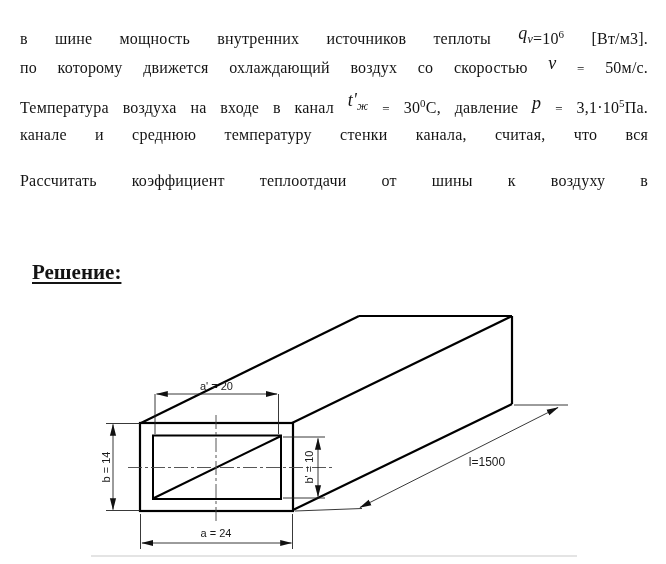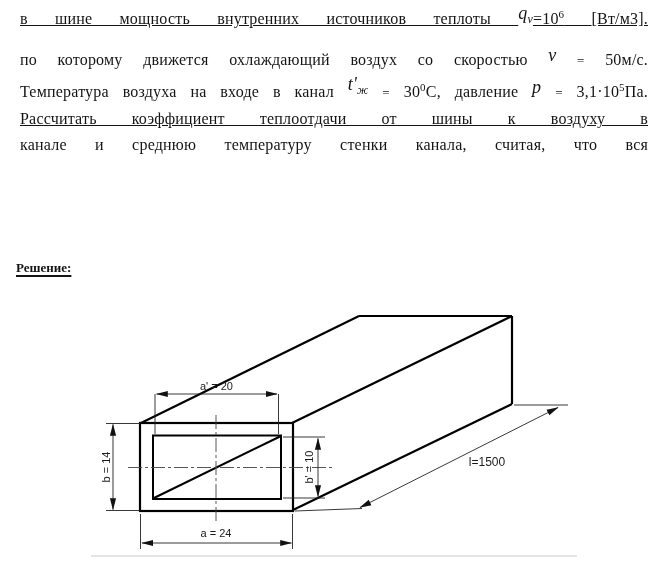--- a/index.html
+++ b/index.html
@@ -7,37 +7,37 @@
     width:666px;height:564px;position:relative;overflow:hidden;
     background:#ffffff;color:#141414;
     font-family:"Liberation Serif", serif;
   }
   .para{
     position:absolute;left:20px;top:6px;width:628px;
     font-size:16px;line-height:26px;letter-spacing:.2px;
   }
   .pline{text-align:justify;text-align-last:justify;white-space:normal;}
   .pline.lastline{text-align-last:left;}
-  .pline.sp2{margin-top:0;text-decoration:underline;}
-  .pline.sp3{margin-top:15px;}
-  .pline.sp5{margin-top:5px;}
+  .pline.sp2{margin-top:20px;}
+  .pline.sp3{margin-top:3px;}
+  .pline.sp5{margin-top:13px;}
   sup{font-size:11px;line-height:0;vertical-align:6px;}
   sub{font-size:11px;line-height:0;vertical-align:-3px;}
   .it{font-style:italic;}
   .fr{position:relative;display:inline-block;line-height:0;}
   .fr .it{font-size:18px;}
   .fr-q{top:-5px;}
   .fr-v{top:-4px;}
   .fr-t{top:-7px;}
   .fr-p{top:-4px;}
   .fr sub{font-size:12px;vertical-align:-4px;font-style:italic;}
   .eq{font-size:13px;}
   .heading{
-    position:absolute;left:16px;top:260px;
-    font-size:13px;font-weight:bold;
+    position:absolute;left:32px;top:260px;
+    font-size:21px;font-weight:bold;
     text-decoration:underline;text-decoration-thickness:2px;text-underline-offset:3px;
   }
   .figure-svg{position:absolute;left:0;top:0;}
   .dimlabel{
     font-family:"Liberation Sans", sans-serif;
     font-size:11px;fill:#1a1a1a;
   }
   .dimlabel-l{font-size:12px;}
 </style>
 </head>
@@ -57,22 +57,22 @@
   </div>
   <div class="pline sp5">
     <span>Температура воздуха на входе в канал</span>
     <span class="fr fr-t"><span class="it">t'</span><sub>ж</sub></span>
     <span class="eq">=</span>
     <span>30</span><sup>0</sup><span>С, давление</span>
     <span class="fr fr-p"><span class="it">p</span></span>
     <span class="eq">=</span>
     <span>3,1·10</span><sup>5</sup><span>Па.</span>
   </div>
+  <div class="pline"><span>канале и среднюю температуру стенки канала, считая, что вся</span></div>
   <div class="pline sp2"><span>Рассчитать коэффициент теплоотдачи от шины к воздуху в</span></div>
-  <div class="pline"><span>канале и среднюю температуру стенки канала, считая, что вся</span></div>
 </div>
 
 <div class="heading">Решение:</div>
 
 <svg class="figure-svg" width="666" height="564" viewBox="0 0 666 564">
   <defs>
     <marker id="ar" viewBox="0 0 12 8" refX="11.3" refY="4" markerWidth="12" markerHeight="8" markerUnits="userSpaceOnUse" orient="auto-start-reverse">
       <path d="M0,0.9 L12,4 L0,7.1 Z" fill="#111"></path>
     </marker>
   </defs>

